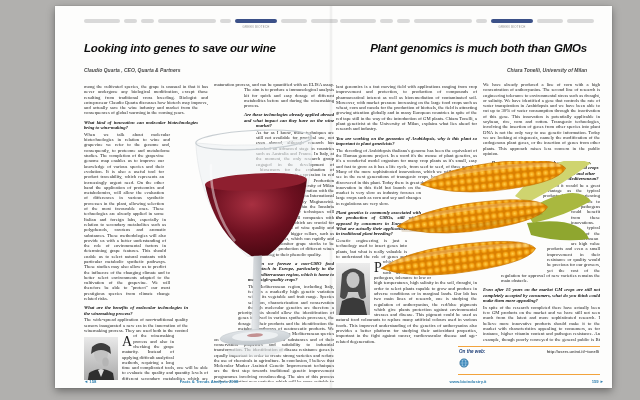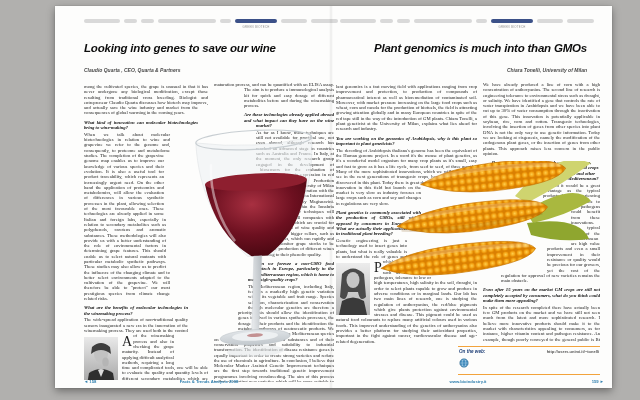--- a/index.html
+++ b/index.html
@@ -145,21 +145,21 @@
         <span class="bar" style="width:13px"></span>
         <span class="bar" style="width:13px"></span>
         <span class="bar" style="width:58px"></span>
         <span class="bar" style="width:11px"></span>
         <span class="bar active" style="width:42px"></span>
         <span class="bar" style="width:26px"></span>
         <span class="bar" style="width:27px"></span>
       </div>
       <div class="navlabel" style="left:156px;">GREEN BIOTECH</div>
 
-      <div class="title" style="right:25px;top:36px;">Plant genomics is much into than GMOs</div>
+      <div class="title" style="right:25px;top:36px;">Plant genomics is much both than GMOs</div>
       <div class="byline" style="right:25px;top:61px;">Chiara Tonelli, University of Milan</div>
 
       <div class="imgabs" style="left:44px;top:155px;width:217px;height:142px;">
         <svg width="217" height="142" viewBox="0 0 217 142">
           <defs>
             <radialGradient id="kg">
                 <stop offset="0%" stop-color="#ffd04e"></stop>
                 <stop offset="100%" stop-color="#ef9403"></stop>
               </radialGradient>
             <pattern id="kern" width="7" height="7" patternUnits="userSpaceOnUse">

